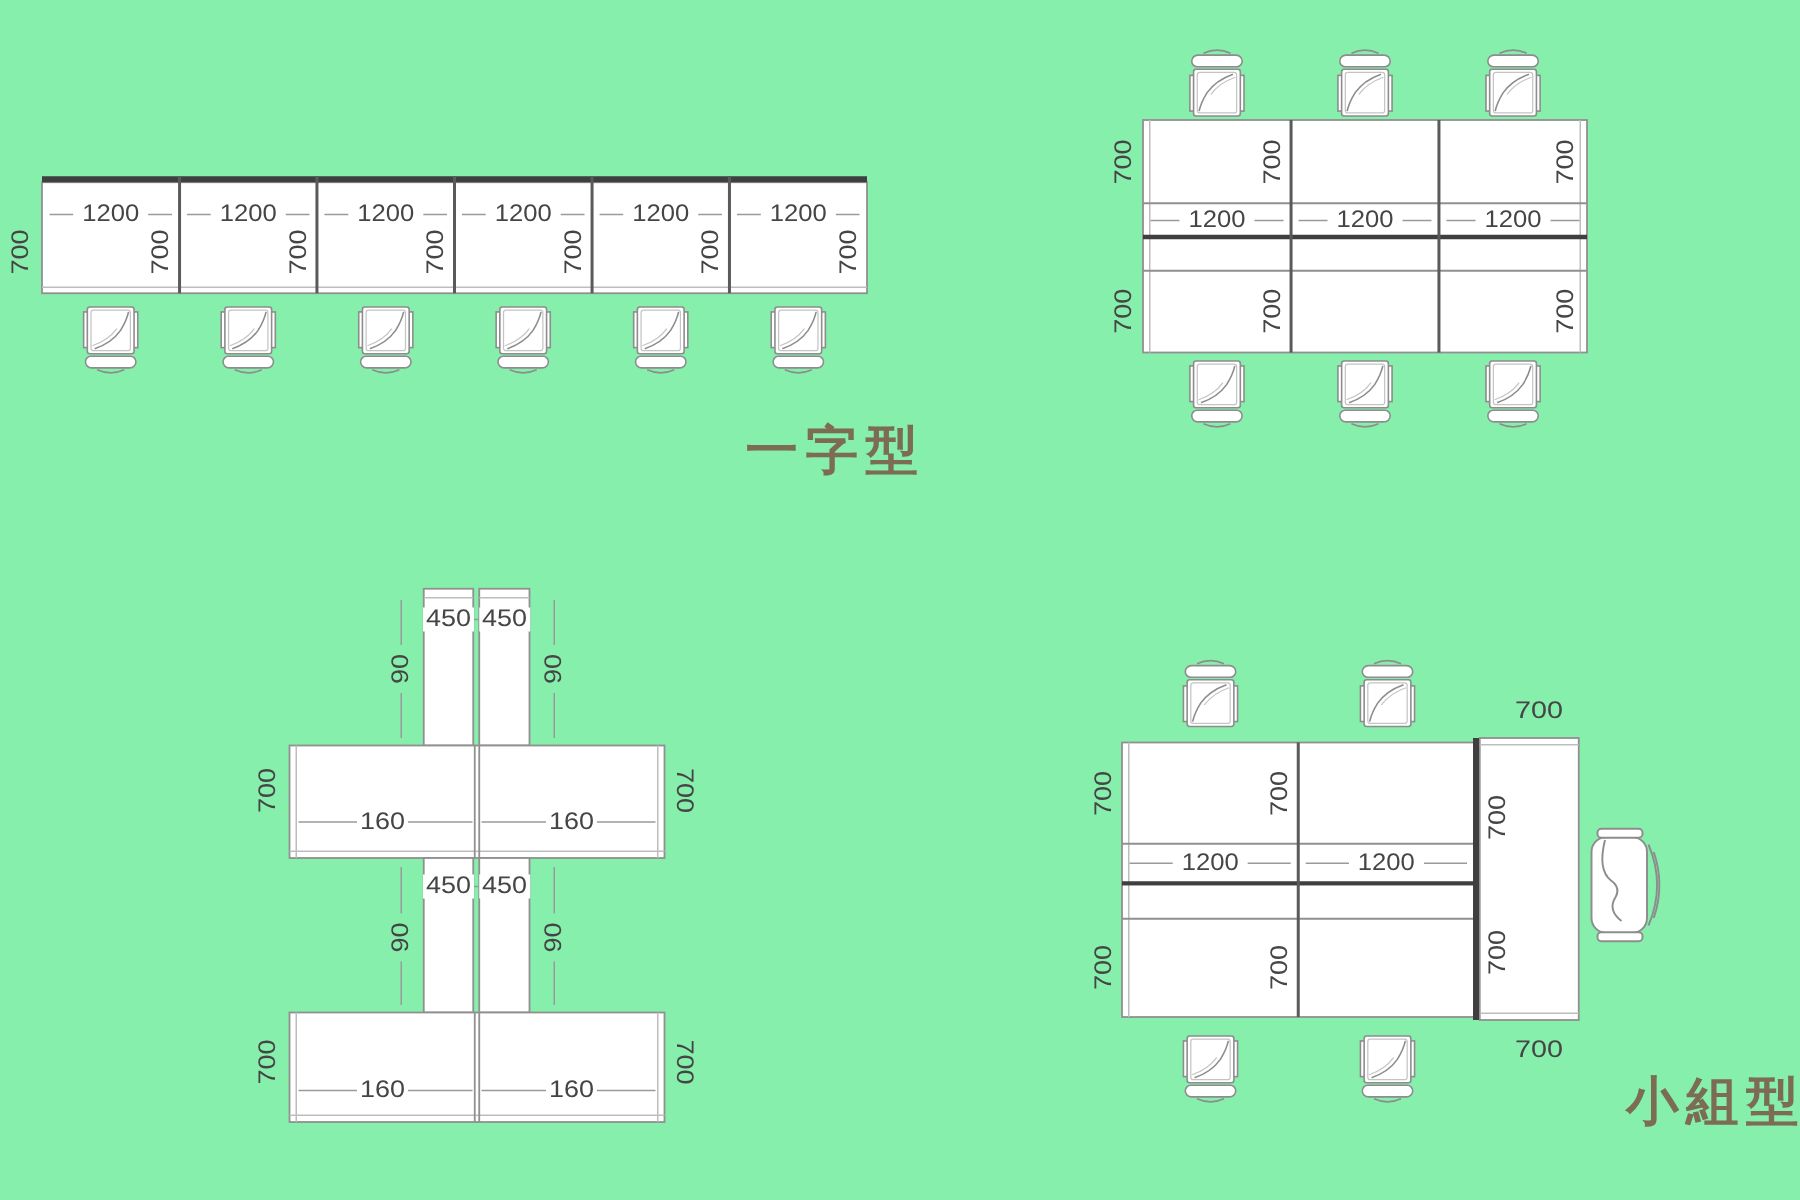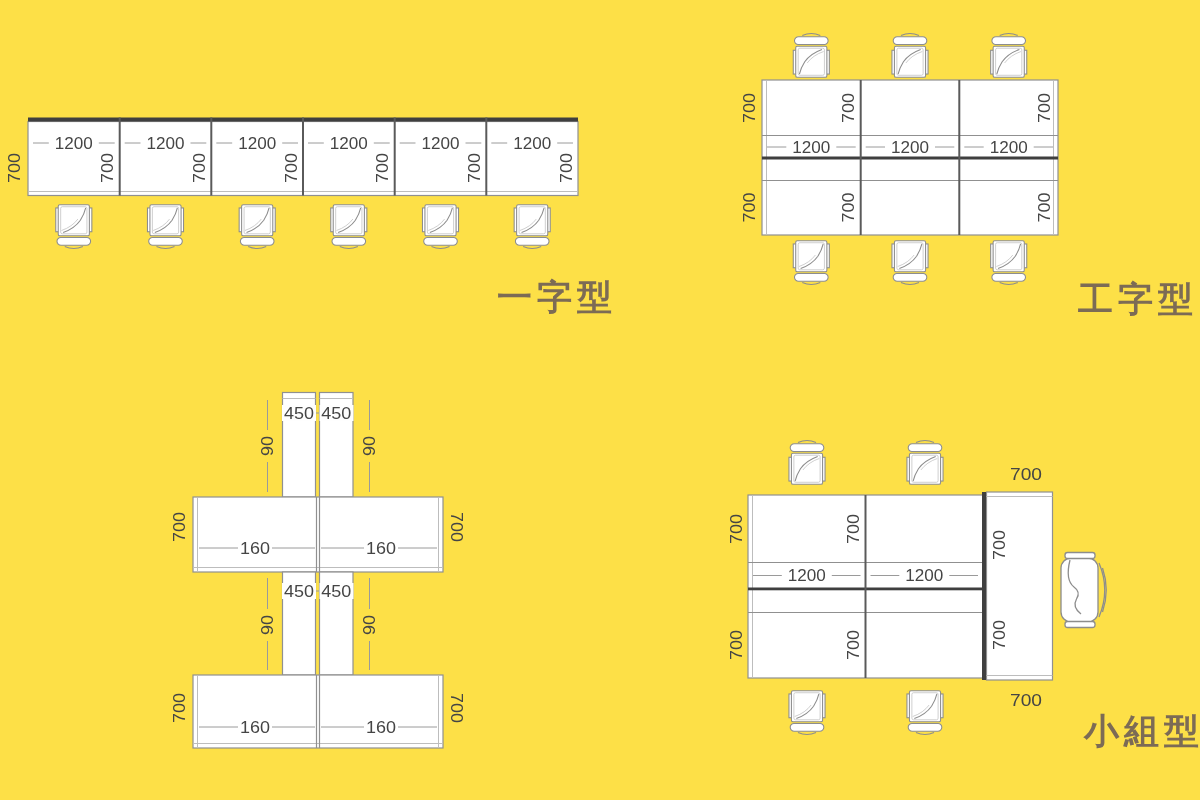--- a/index.html
+++ b/index.html
@@ -1,31 +1,31 @@
 <!DOCTYPE html>
 <html><head>
 <meta charset="utf-8">
 <style>
   html,body{margin:0;padding:0;background:#fff;}
-  #canvas{position:relative;width:1200px;height:800px;background:#fde047;overflow:hidden;
+  #canvas{position:relative;width:1200px;height:800px;background:#86efac;overflow:hidden;
           font-family:"Liberation Sans",sans-serif;}
   svg{position:absolute;left:0;top:0;}
   
   .ln    {stroke:#909090;stroke-width:1.2;fill:none;}
   .lnlt  {stroke:#bdbdbd;stroke-width:1;fill:none;}
   .dim   {stroke:#9a9a9a;stroke-width:1;fill:none;}
   .desk  {fill:#ffffff;stroke:#909090;stroke-width:1.2;}
   .bar   {fill:#3f3f3f;stroke:none;}
   .divdk {stroke:#5a5a5a;stroke-width:2;fill:none;}
   text.d {font:16px "Liberation Sans",sans-serif;fill:#454545;dominant-baseline:central;}
   .chair rect,.chair path{stroke:#8d8d8d;stroke-width:1.3;}
   .wbg{fill:#fefefe;stroke:none;}
   
   .cn{position:absolute;color:#7c6b55;font-weight:bold;font-size:35px;letter-spacing:5px;
-      font-family:Liberation Mono, monospace;white-space:nowrap;line-height:1;}
+      font-family:Liberation Sans, sans-serif;white-space:nowrap;line-height:1;}
 </style>
 </head>
 <body>
 
 <div id="canvas">
 <svg width="1200" height="800" viewBox="0 0 1200 800">
   <defs>
 
     <g id="chair" class="chair">
       <rect x="-22" y="-22" width="4.5" height="29" fill="#fff"></rect>
@@ -229,15 +229,14 @@
     <text class="d" x="1026" y="700" text-anchor="middle" textLength="32" lengthAdjust="spacingAndGlyphs">700</text>
     <use href="#chair" transform="translate(807,463) rotate(180) scale(0.82)"></use>
     <use href="#chair" transform="translate(925,463) rotate(180) scale(0.82)"></use>
     <use href="#chair" transform="translate(807,712) scale(0.82)"></use>
     <use href="#chair" transform="translate(925,712) scale(0.82)"></use>
     <use href="#chair-exec" transform="translate(1082,590)"></use>
   </g>
 </svg>
 
 <div class="cn" style="left:497px;top:283px;">一字型</div>
-<div class="cn" style="left:1078px;top:285px;">工字型</div>
 <div class="cn" style="left:1084px;top:717px;">小組型</div>
 </div>
 
 </body></html>

